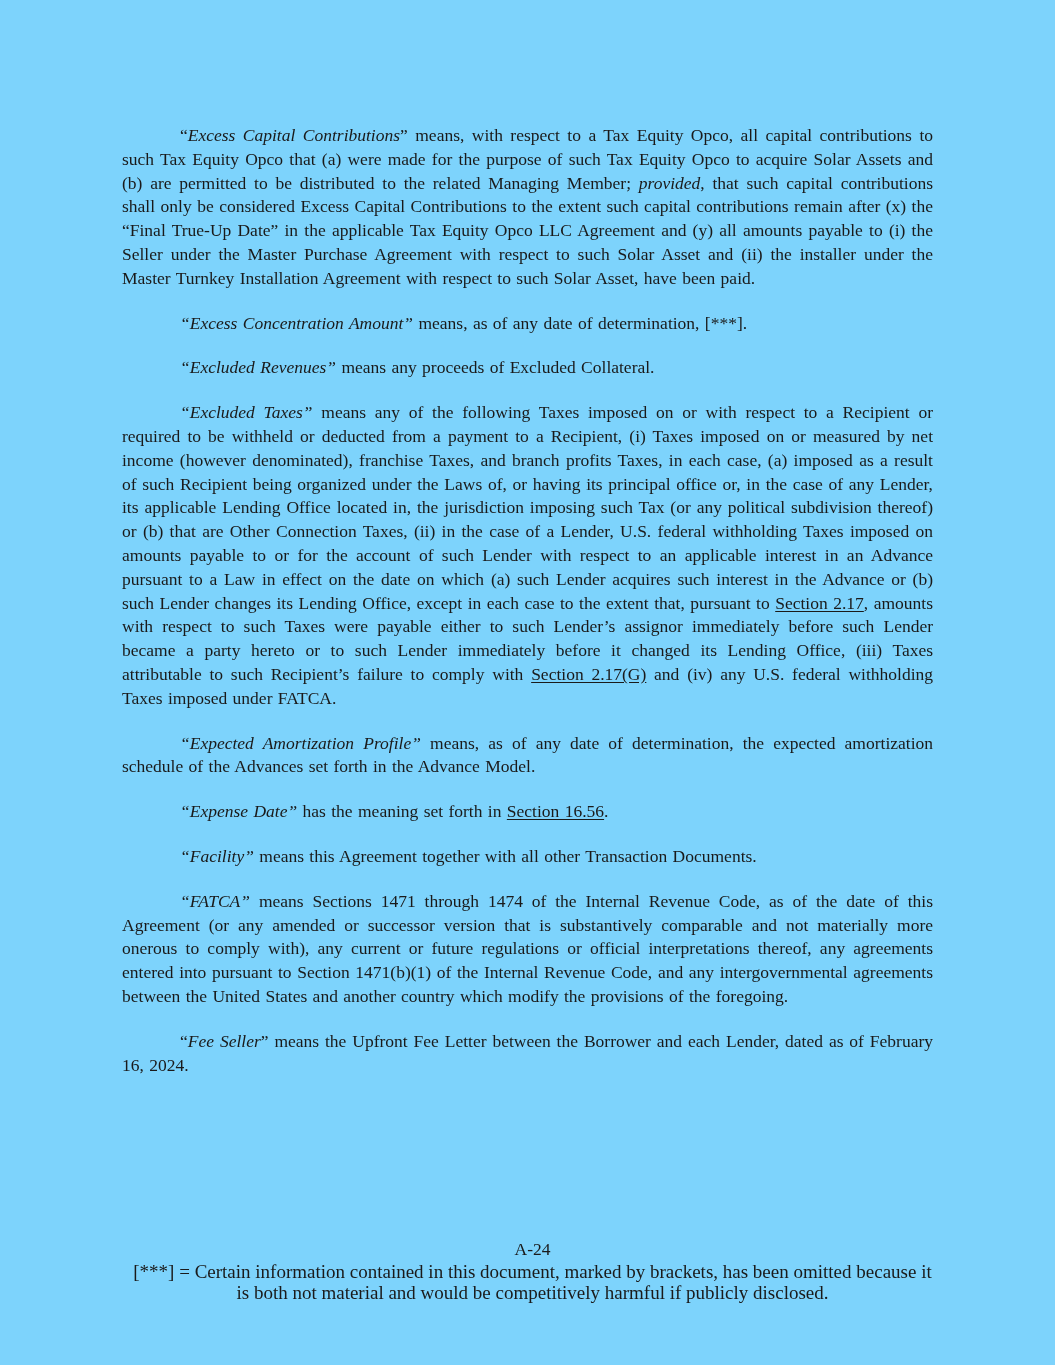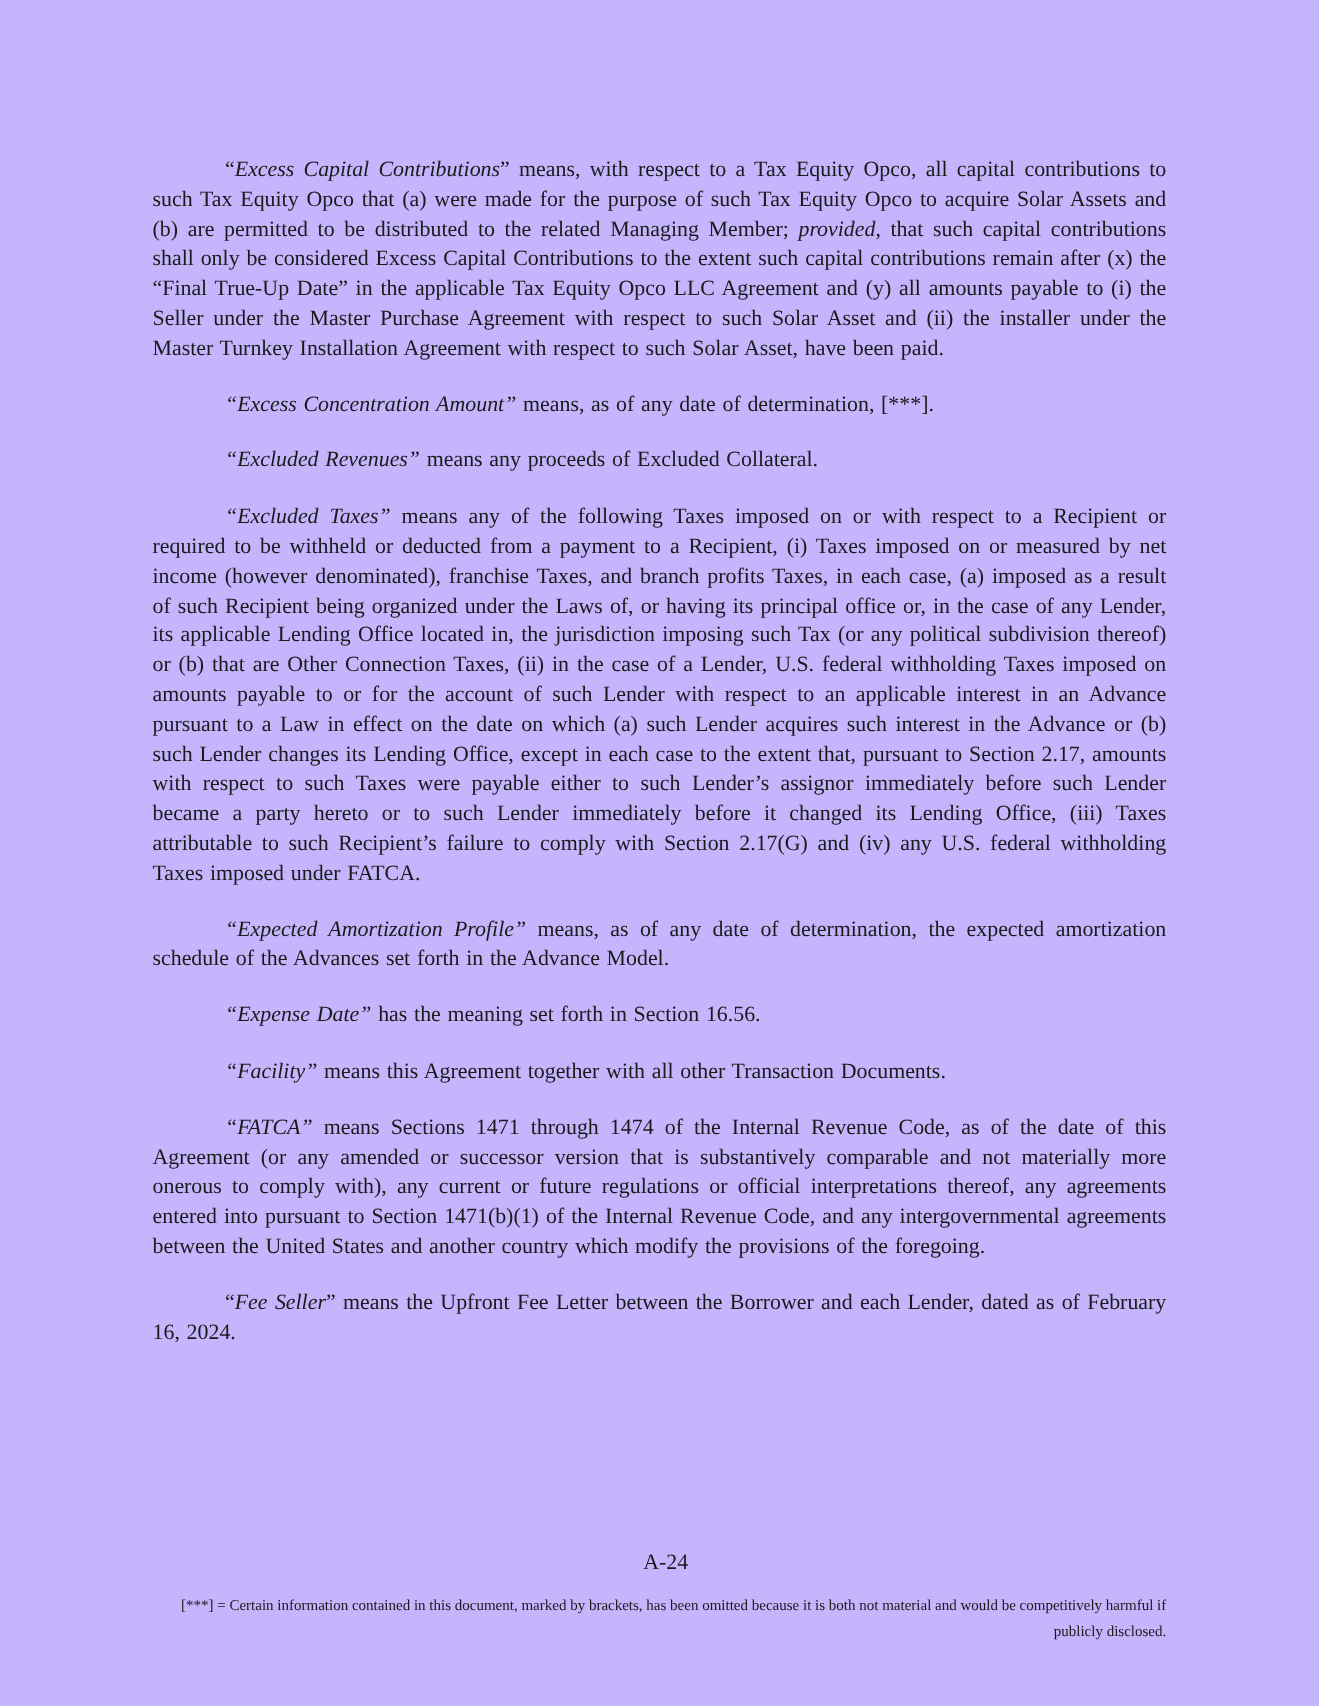--- a/index.html
+++ b/index.html
@@ -4,57 +4,57 @@
 <style>
   html, body {
     margin: 0;
     padding: 0;
     background: #ffffff;
   }
   .page {
     position: relative;
     width: 1055px;
     height: 1365px;
-    background: #c4b5fd;
+    background: #7dd3fc;
     color: #1a1a1a;
     font-family: "Liberation Serif", "DejaVu Serif", serif;
     overflow: hidden;
   }
   .content {
     position: absolute;
     top: 124px;
     left: 122px;
     right: 122px;
   }
   p.para {
     margin: 0 0 21px 0;
     font-size: 17.5px;
     line-height: 23.8px;
     text-align: justify;
     text-indent: 58px;
     word-spacing: 1px;
   }
   .it { font-style: italic; }
-  .un { text-underline-offset: 2px; }
+  .un { text-decoration: underline; text-underline-offset: 2px; }
   .footer {
     position: absolute;
     top: 1237px;
     left: 132px;
     right: 122px;
   }
   .pageno {
     text-align: center;
     font-size: 17.5px;
     line-height: 24px;
   }
   .footnote {
-    margin-top: 13px;
-    font-size: 12px;
+    margin-top: 0;
+    font-size: 19px;
     line-height: 21px;
-    text-align: right;
+    text-align: center;
   }
 </style>
 </head>
 <body>
 
 <div class="page">
   <div class="content">
       <p class="para"><span>“</span><span class="it">Excess Capital Contributions</span><span>” means, with respect to a Tax Equity Opco, all capital contributions to such Tax Equity Opco that (a) were made for the purpose of such Tax Equity Opco to acquire Solar Assets and (b) are permitted to be distributed to the related Managing Member; </span><span class="it">provided</span><span>, that such capital contributions shall only be considered Excess Capital Contributions to the extent such capital contributions remain after (x) the “Final True-Up Date” in the applicable Tax Equity Opco LLC Agreement and (y) all amounts payable to (i) the Seller under the Master Purchase Agreement with respect to such Solar Asset and (ii) the installer under the Master Turnkey Installation Agreement with respect to such Solar Asset, have been paid.</span></p>
       <p class="para"><span class="it">“Excess Concentration Amount”</span><span> means, as of any date of determination, [***].</span></p>
       <p class="para"><span class="it">“Excluded Revenues”</span><span> means any proceeds of Excluded Collateral.</span></p>

